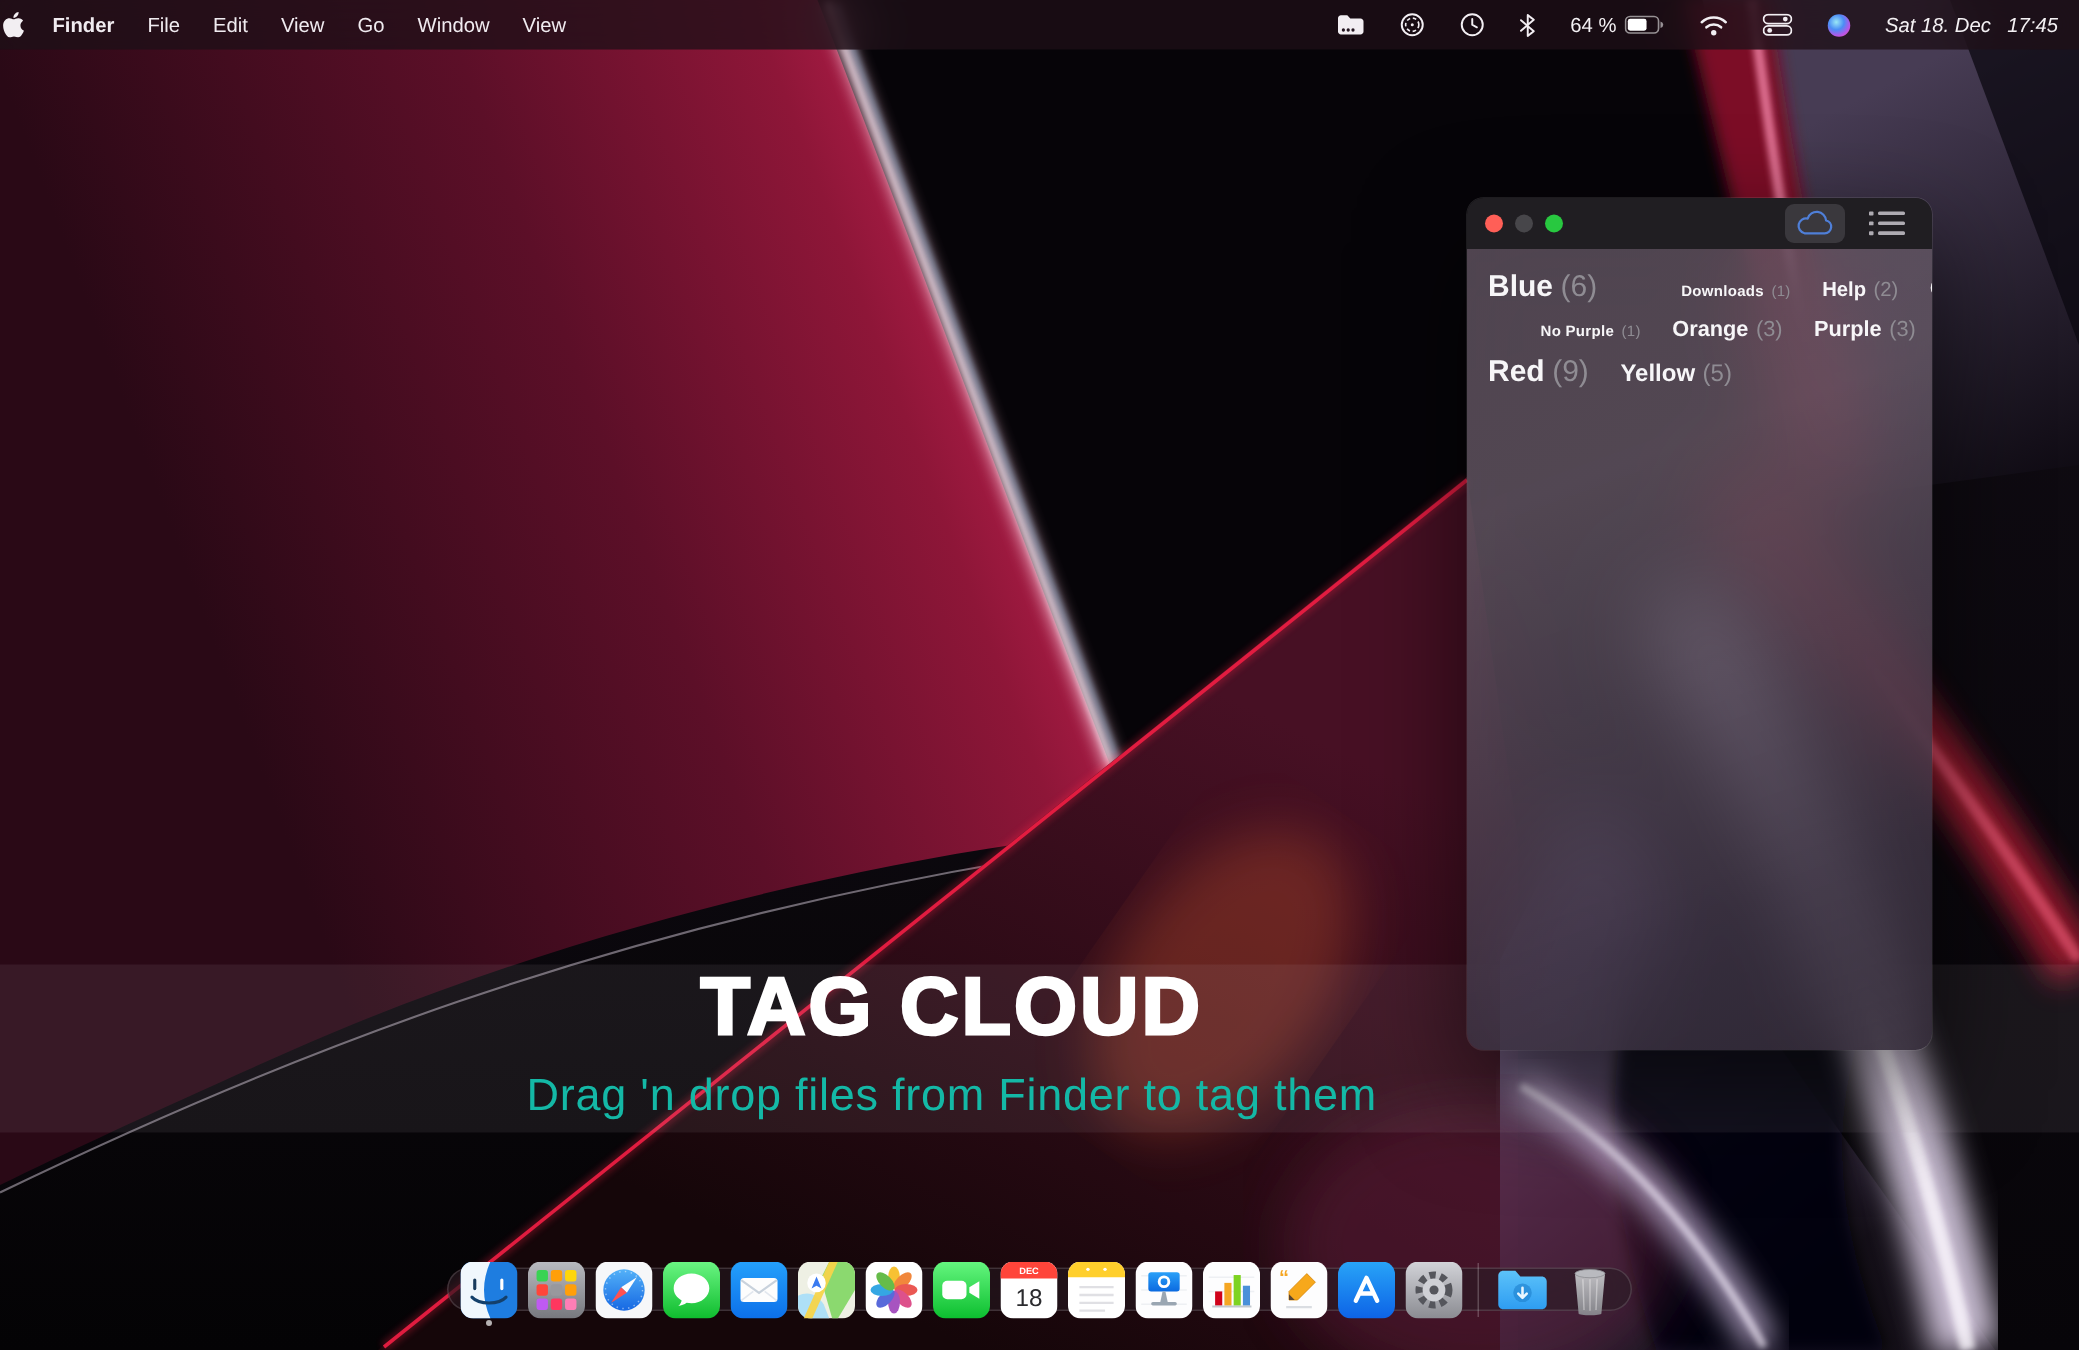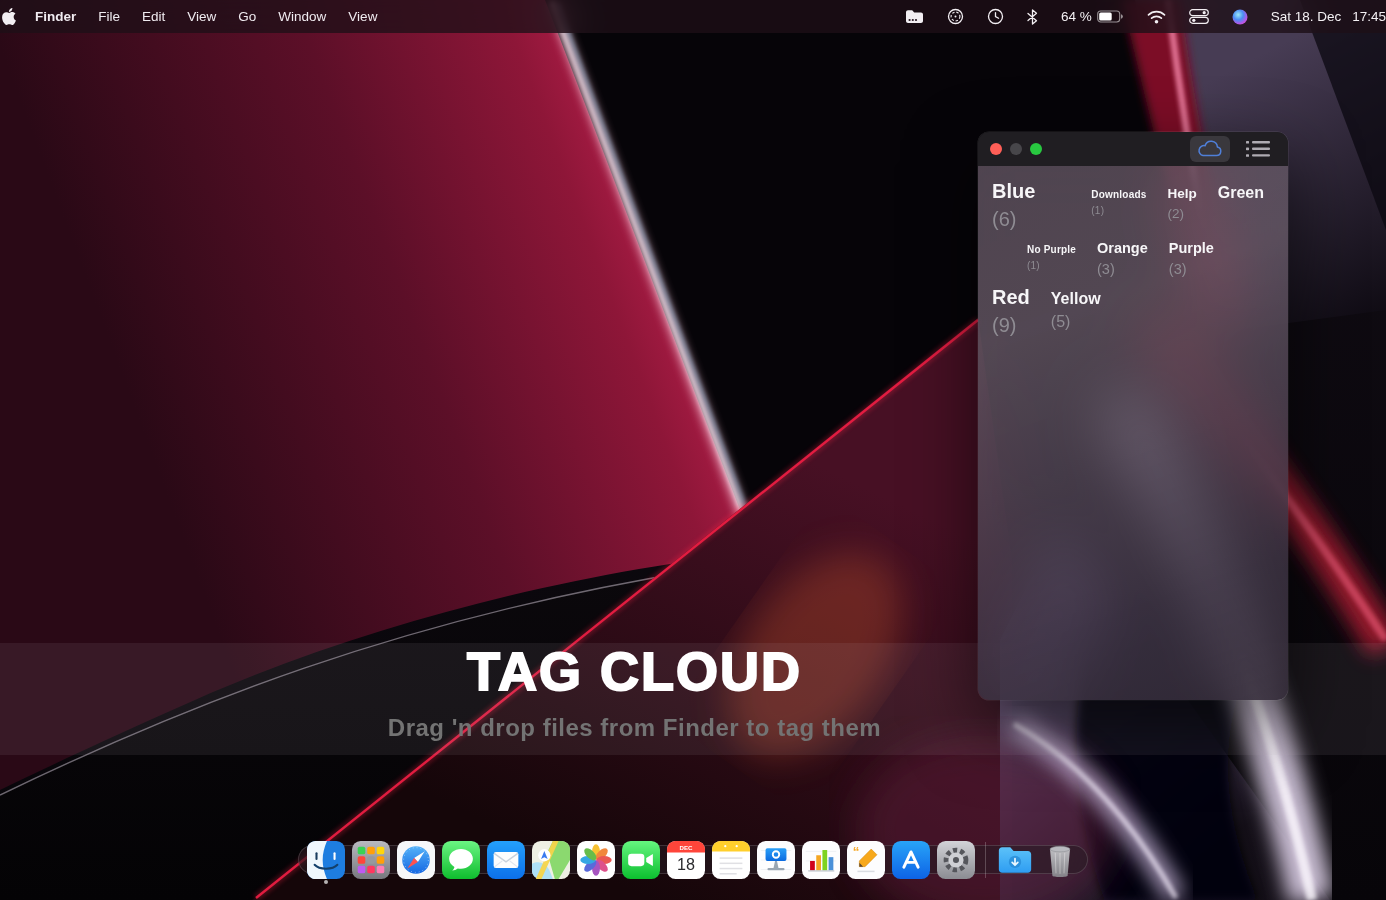--- a/index.html
+++ b/index.html
@@ -12,48 +12,48 @@
         background:rgba(205,184,201,0.09);}
   
   #menubar{position:absolute;top:0;left:0;width:100%;height:33px;
            background:rgba(30,15,23,0.78);backdrop-filter:blur(18px);
            display:flex;align-items:center;justify-content:space-between;
            font-size:13.5px;z-index:40;}
   .mb-left{display:flex;align-items:center;gap:0;}
   .mb-item{padding:0 11px;color:#f0ebf0;}
   .mb-app{font-weight:700;}
   .apple{display:flex;align-items:center;padding:0 8px 0 2px;}
-  .mb-right{display:flex;align-items:center;gap:23px;}
+  .mb-right{display:flex;align-items:center;gap:23px;padding-right:14px;}
   .mb-status{display:flex;align-items:center;gap:5px;}
   .mb-ico{display:flex;align-items:center;}
-  .clock{display:flex;gap:11px;}
+  .clock{display:flex;gap:11px;font-style:italic;}
   
   #desktop-text{position:absolute;left:0;top:644px;width:1269px;text-align:center;z-index:5;}
   #dt-title{font-size:54px;font-weight:700;letter-spacing:2px;color:#fff;
             -webkit-text-stroke:2px #fff;line-height:1;}
-  #dt-sub{margin-top:16px;font-size:24px;font-weight:700;color:#737373;letter-spacing:.5px;}
+  #dt-sub{margin-top:16px;font-size:30px;font-weight:400;color:#14b8a6;letter-spacing:.5px;}
   
   #tagwin{position:absolute;left:978px;top:132px;width:310px;height:568px;
           border-radius:11px;overflow:hidden;z-index:20;
           box-shadow:0 28px 70px rgba(0,0,0,.6),0 0 0 .5px rgba(255,255,255,.15);}
   #titlebar{height:34px;background:#201e22;display:flex;align-items:center;
             padding:0 10px 0 12px;}
   .tl{width:12px;height:12px;border-radius:50%;margin-right:8px;}
   .tl-spacer{flex:1;}
   .tb-btn{display:flex;align-items:center;justify-content:center;
           width:40px;height:26px;border-radius:6px;}
   .tb-btn.sel{background:#3a383d;}
   .tb-btn+.tb-btn{margin-left:8px;}
   #wincontent{height:534px;
      background:linear-gradient(160deg,rgba(96,83,96,.82) 0%,rgba(104,91,104,.78) 28%,
         rgba(80,69,84,.82) 55%,rgba(60,51,66,.86) 78%,rgba(50,42,55,.9) 100%);
      backdrop-filter:blur(28px) saturate(1.25);
      padding:14px 14px 0 14px;}
   .tagrow{display:flex;align-items:baseline;gap:21px;margin-bottom:9px;}
-  .tag{display:inline-flex;align-items:baseline;gap:5px;white-space:nowrap;flex-direction:column;}
+  .tag{display:inline-flex;align-items:baseline;gap:5px;white-space:nowrap;}
   .tag-label{color:#f7f6f8;font-weight:700;}
   .tag-count{color:#8f8c93;font-weight:400;}
   .t-xl{font-size:20px}.t-lg{font-size:20px}.t-md{font-size:16px}
   .t-sm{font-size:14.5px}.t-xs{font-size:13.5px}
   .t-xxs{font-size:10px;letter-spacing:.2px;padding-left:35px;}
   
   #dock{position:absolute;left:50%;transform:translateX(-50%);top:845px;height:29px;
         background:rgba(38,27,34,.55);backdrop-filter:blur(22px);
         border:0.5px solid rgba(255,255,255,.14);border-radius:15px;
         display:flex;align-items:center;gap:7px;padding:0 8px;z-index:30;}

